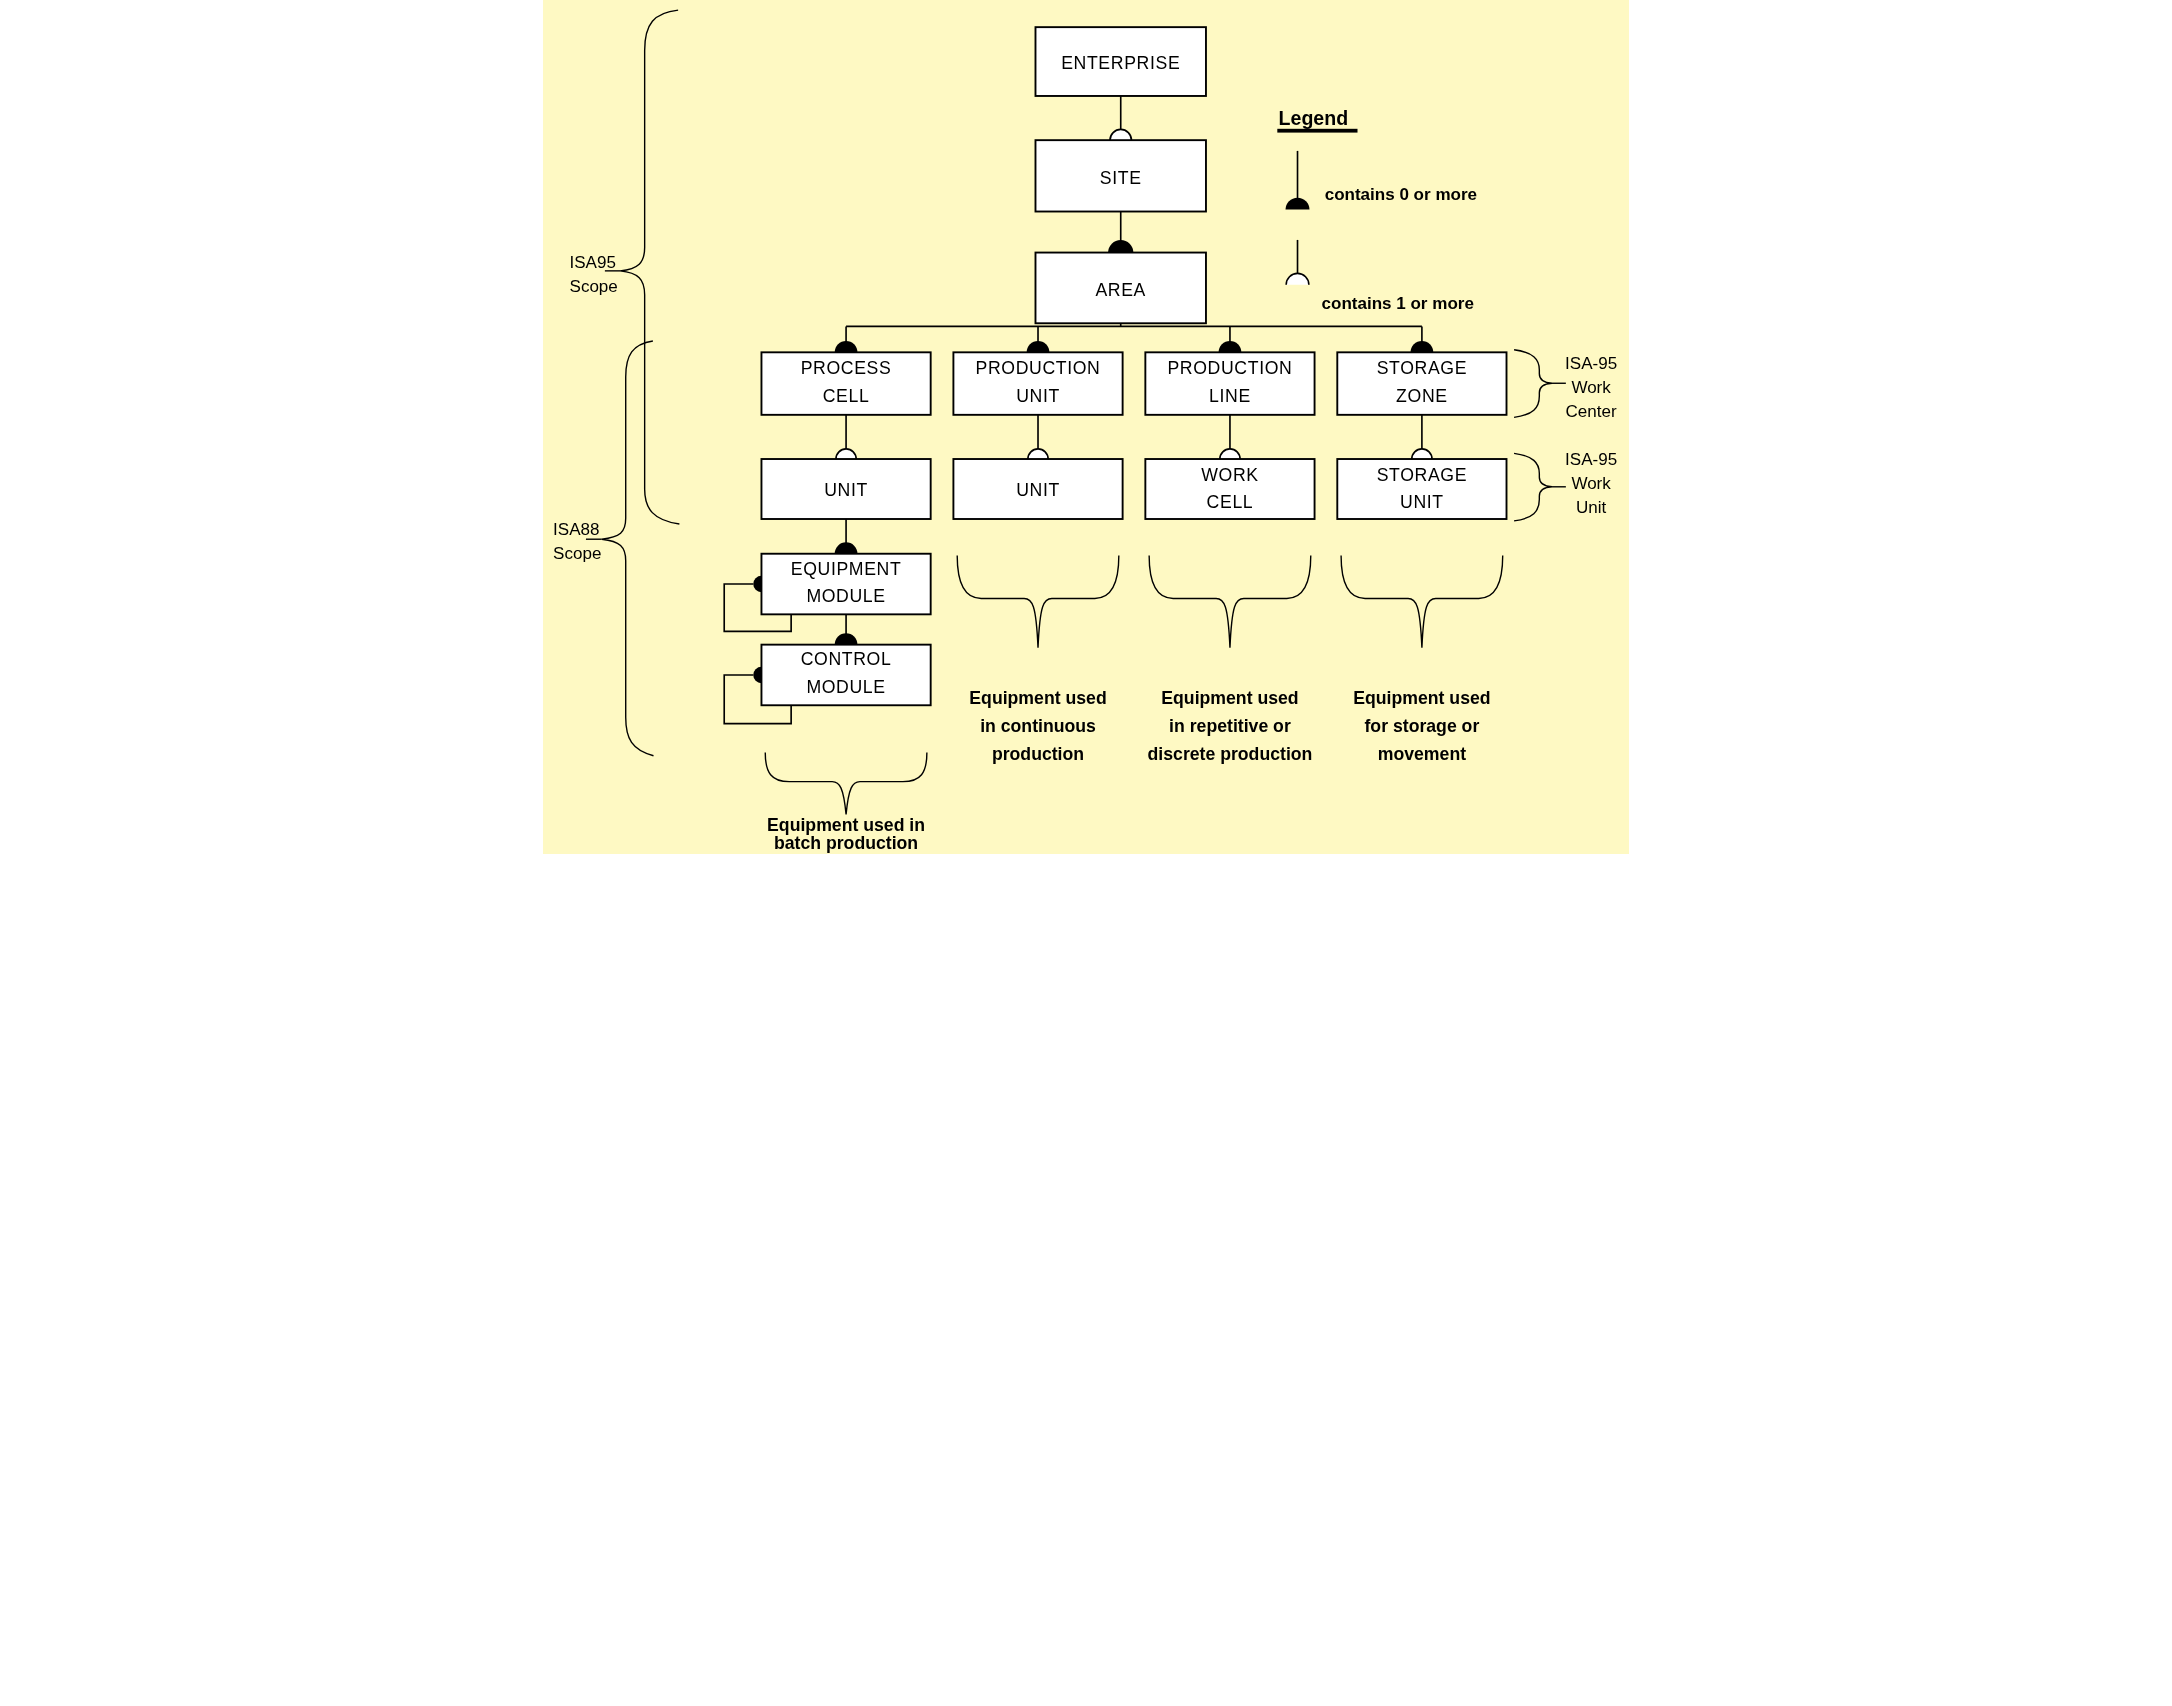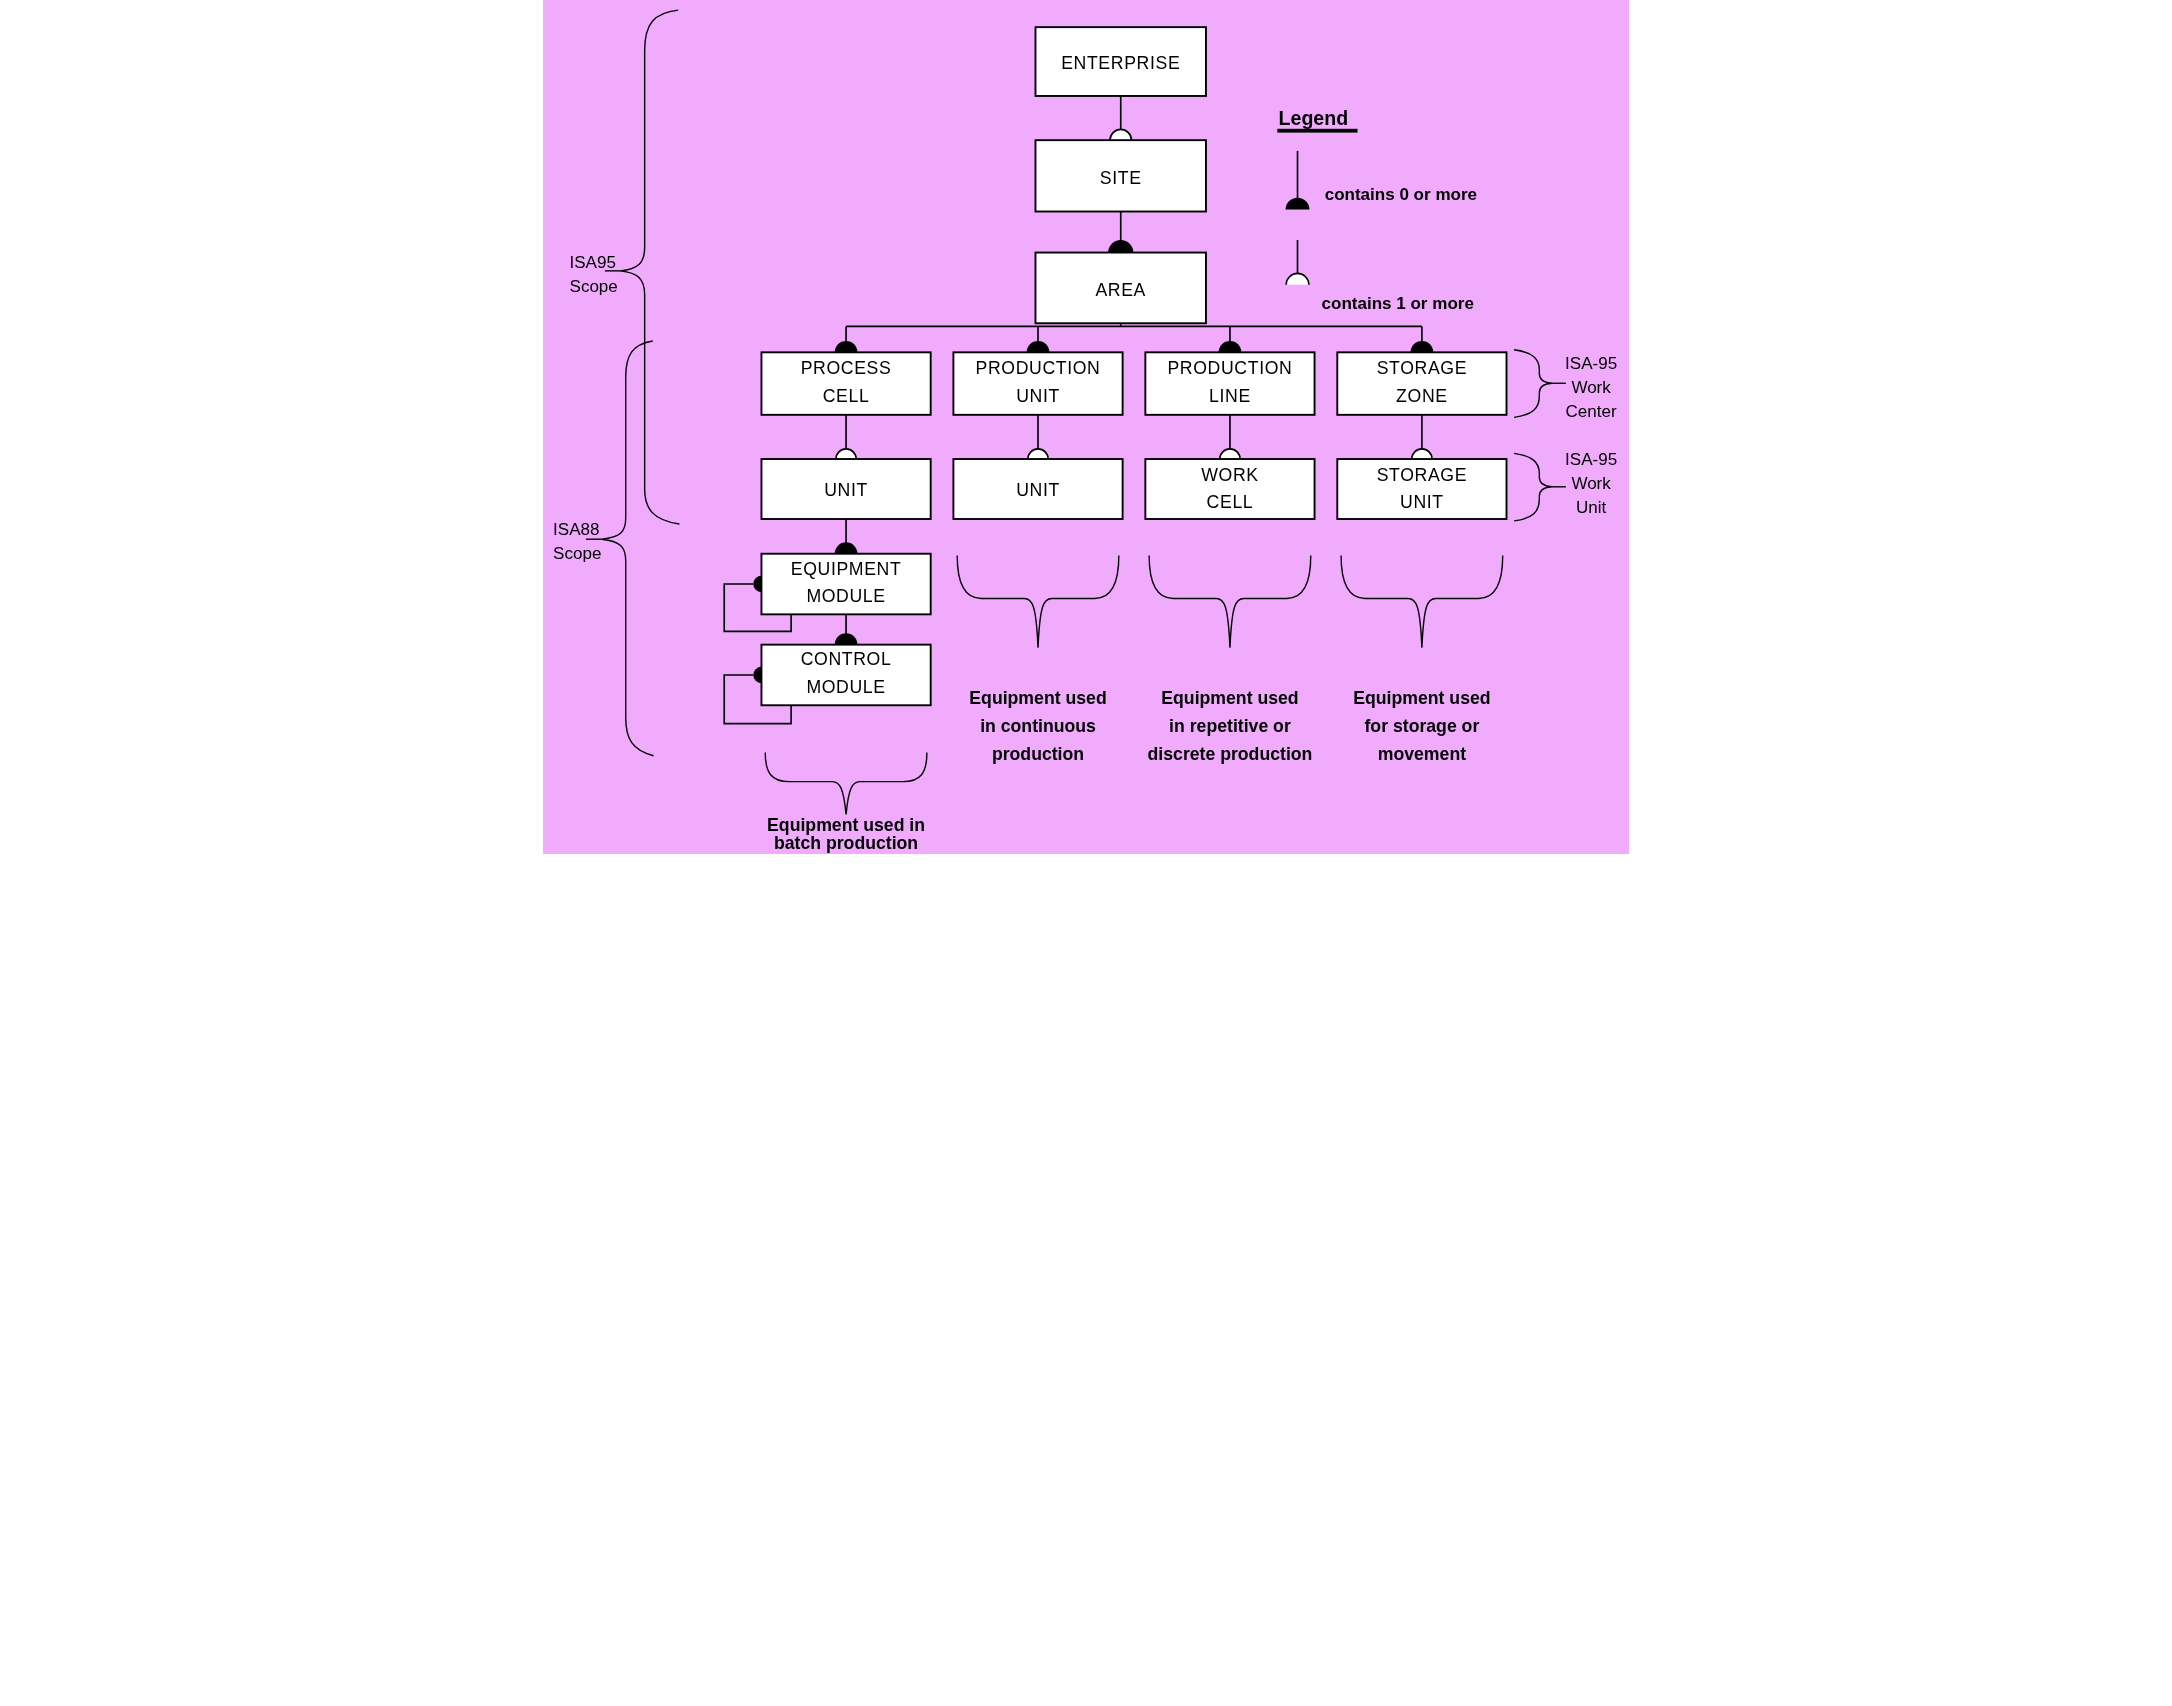--- a/index.html
+++ b/index.html
@@ -4,21 +4,21 @@
 <style>
   html, body {
     margin: 0;
     padding: 0;
     background: #ffffff;
   }
   .stage {
     width: 100%;
     max-width: 1086px;
     margin: 0 auto;
-    background: #f0abfc;
+    background: #fef9c3;
     text-align: center;
   }
   svg { display: block; width: 100%; height: auto; }
 
   .box   { fill: #ffffff; stroke: #000000; stroke-width: 3px; }
   .edge  { stroke: #000000; stroke-width: 2.6px; fill: none; }
   .brace { stroke: #000000; stroke-width: 2.2px; fill: none; }
   .dome  { fill: #000000; stroke: none; }
   .oarc  { stroke: #000000; stroke-width: 2.6px; fill: #ffffff; }
 

